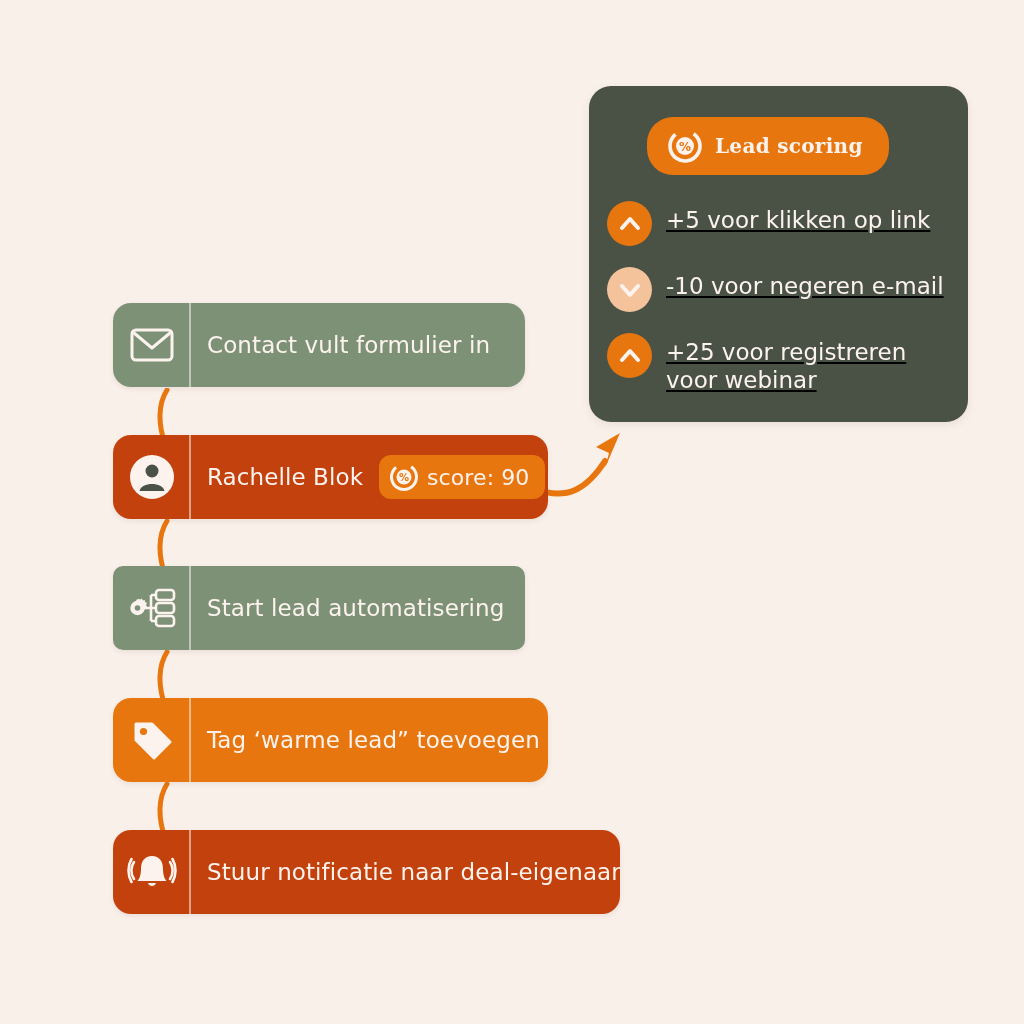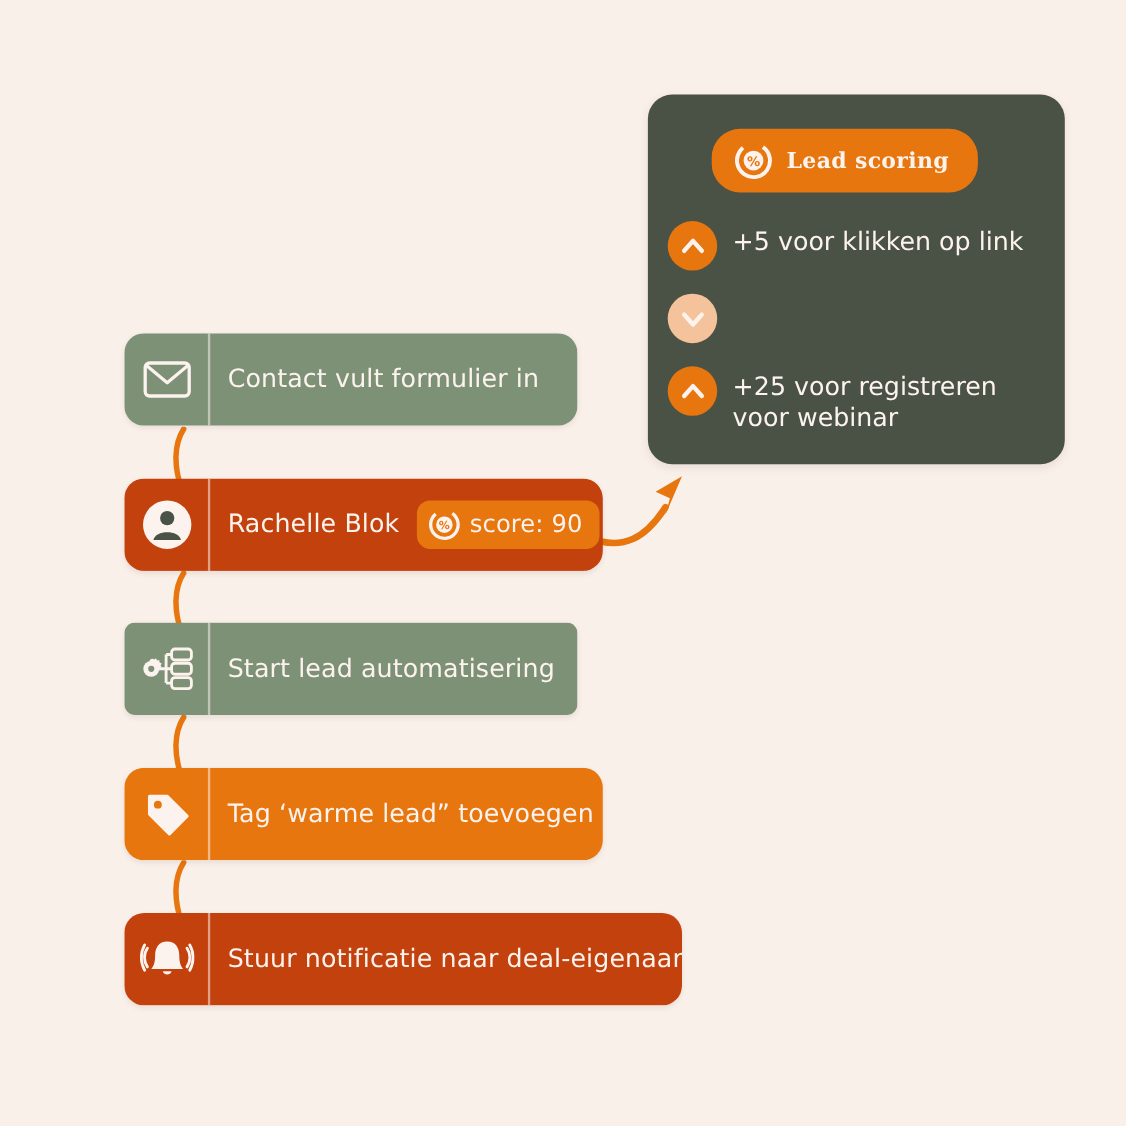--- a/index.html
+++ b/index.html
@@ -68,20 +68,21 @@
   }
   .ls-title-text{
     color:#fdf3ee;font-size:20px;font-weight:700;
     font-family:"DejaVu Serif", serif;
     letter-spacing:.3px;
   }
   .ls-list{position:absolute;left:18px;top:114px;right:14px;}
   .ls-row{
     display:flex;align-items:flex-start;gap:14px;
     margin-bottom:20px;
+    text-decoration:underline;
   }
   .ls-bullet{
     flex:0 0 auto;width:45px;height:45px;border-radius:50%;
     display:flex;align-items:center;justify-content:center;
     margin-top:1px;
   }
   .ls-bullet.up{background:#e8760f;}
   .ls-bullet.down{background:#f5c39b;}
   .ls-text{
     color:#fdf3ee;font-size:23px;line-height:1.22;
@@ -213,20 +214,21 @@
         </span>
         <span class="ls-text">+5 voor klikken op link</span>
       </div>
 
       <div class="ls-row">
         <span class="ls-bullet down">
           <svg class="ico" width="26" height="26" viewBox="0 0 26 26">
             <path d="M5 9 L13 18 L21 9" fill="none" stroke="#fdf3ee" stroke-width="4" stroke-linecap="round" stroke-linejoin="round"></path>
           </svg>
         </span>
+        <span class="ls-text">-10 voor negeren e-mail</span>
       </div>
 
       <div class="ls-row" style="max-width:300px;">
         <span class="ls-bullet up">
           <svg class="ico" width="26" height="26" viewBox="0 0 26 26">
             <path d="M5 17 L13 8 L21 17" fill="none" stroke="#fdf3ee" stroke-width="4" stroke-linecap="round" stroke-linejoin="round"></path>
           </svg>
         </span>
         <span class="ls-text">+25 voor registreren voor webinar</span>
       </div>

